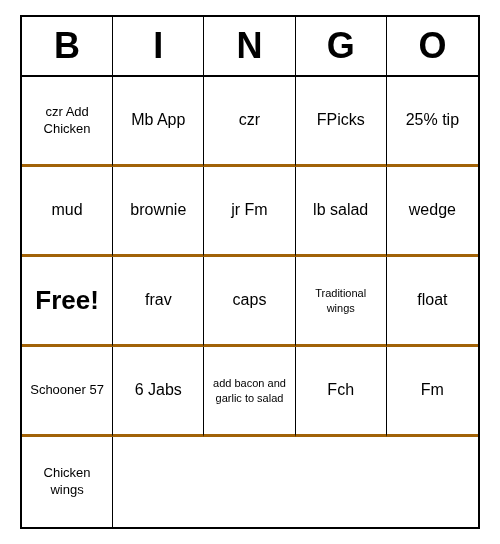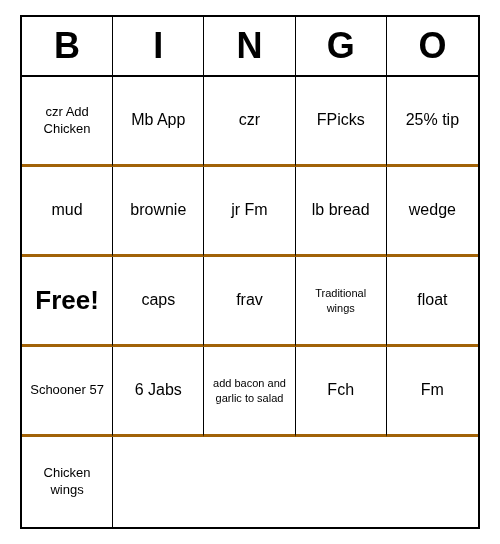--- a/index.html
+++ b/index.html
@@ -85,25 +85,25 @@
     </div>
   <div class="bingo-grid">
   <div class="bingo-cell small-text">czr Add Chicken</div>
       <div class="bingo-cell large-text">Mb App</div>
       <div class="bingo-cell large-text">czr</div>
       <div class="bingo-cell">FPicks</div>
       <div class="bingo-cell large-text">25% tip</div>
       <div class="bingo-cell large-text">mud</div>
       <div class="bingo-cell">brownie</div>
       <div class="bingo-cell">jr Fm</div>
-      <div class="bingo-cell large-text">lb bread</div>
+      <div class="bingo-cell large-text">lb salad</div>
       <div class="bingo-cell">wedge</div>
       <div class="bingo-cell free">Free!</div>
+      <div class="bingo-cell large-text">frav</div>
       <div class="bingo-cell large-text">caps</div>
-      <div class="bingo-cell large-text">frav</div>
       <div class="bingo-cell xsmall-text">Traditional wings</div>
       <div class="bingo-cell large-text">float</div>
       <div class="bingo-cell small-text">Schooner 57</div>
       <div class="bingo-cell large-text">6 Jabs</div>
       <div class="bingo-cell xsmall-text">add bacon and garlic to salad</div>
       <div class="bingo-cell large-text">Fch</div>
       <div class="bingo-cell large-text">Fm</div>
       <div class="bingo-cell small-text">Chicken wings</div>
     </div>
 </div>

